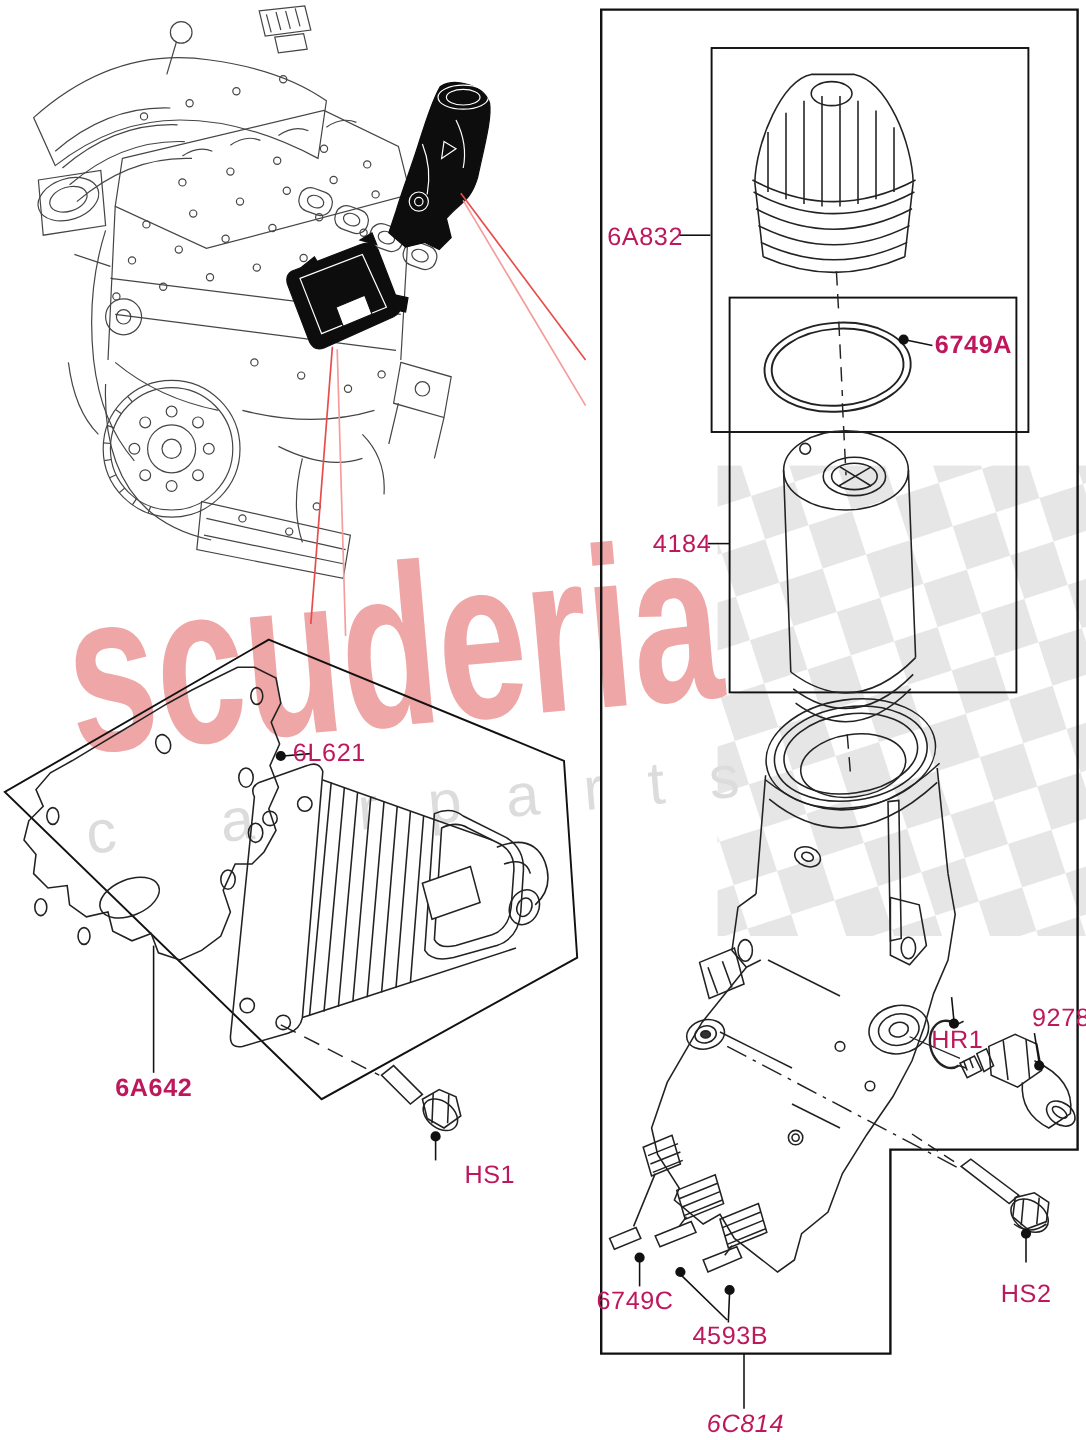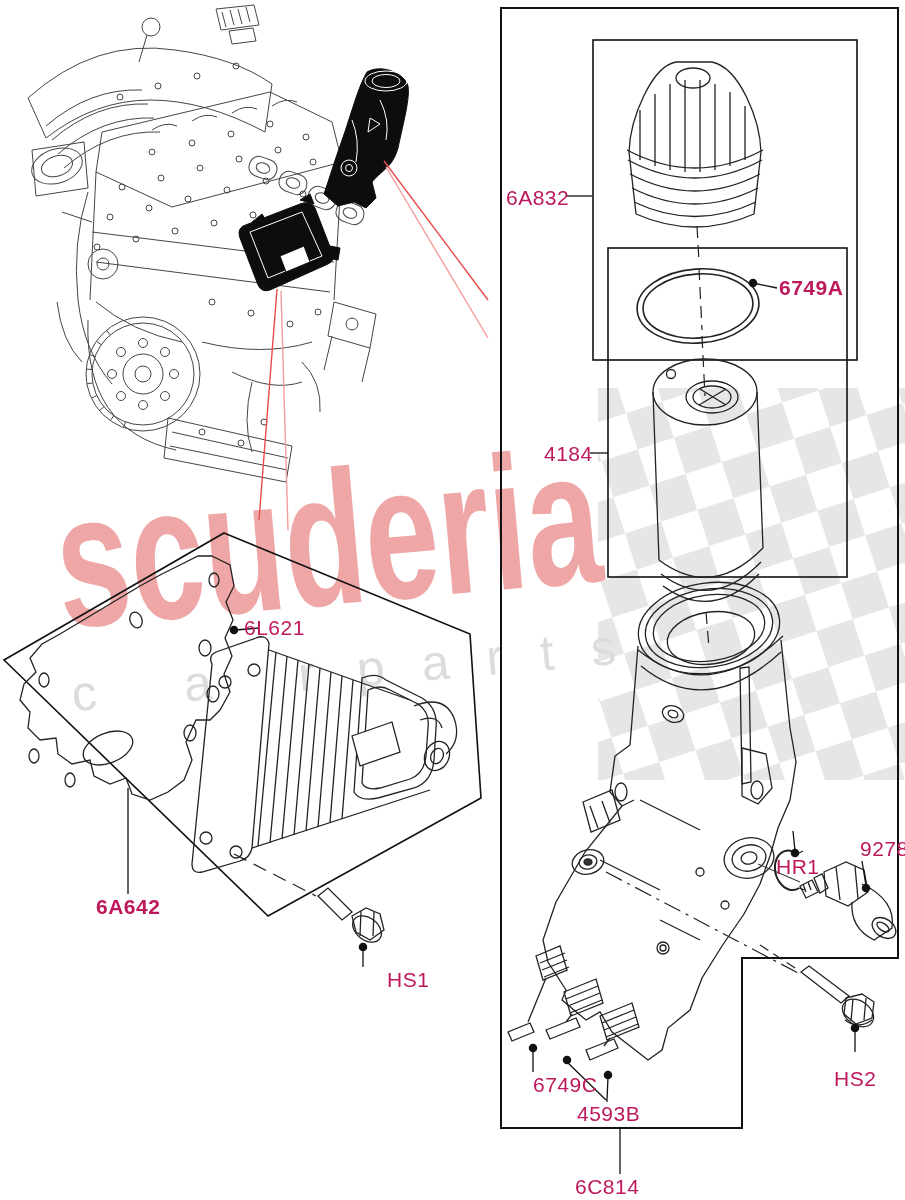--- a/index.html
+++ b/index.html
@@ -323,17 +323,17 @@
 
 <div class="callout" style="left:506px;top:187px;">6A832</div>
 <div class="callout" style="left:779px;top:277px;font-weight:bold;">6749A</div>
 <div class="callout" style="left:544px;top:443px;">4184</div>
 <div class="callout" style="left:244px;top:617px;">6L621</div>
 <div class="callout" style="left:96px;top:896px;font-weight:bold;">6A642</div>
 <div class="callout" style="left:343px;top:969px;margin-left:44px;">HS1</div>
 <div class="callout" style="left:776px;top:856px;">HR1</div>
 <div class="callout" style="left:840px;top:838px;margin-left:20px;">9278</div>
 <div class="callout" style="left:834px;top:1054px;margin-top:14px;">HS2</div>
-<div class="callout" style="left:533px;top:1074px;">6749C</div>
+<div class="callout" style="left:497px;top:1074px;">6749C</div>
 <div class="callout" style="left:577px;top:1103px;">4593B</div>
-<div class="callout" style="left:575px;top:1176px;">6C814</div>
+<div class="callout" style="left:589px;top:1176px;font-style:italic;">6C814</div>
 
 </div>
 
 </body></html>

